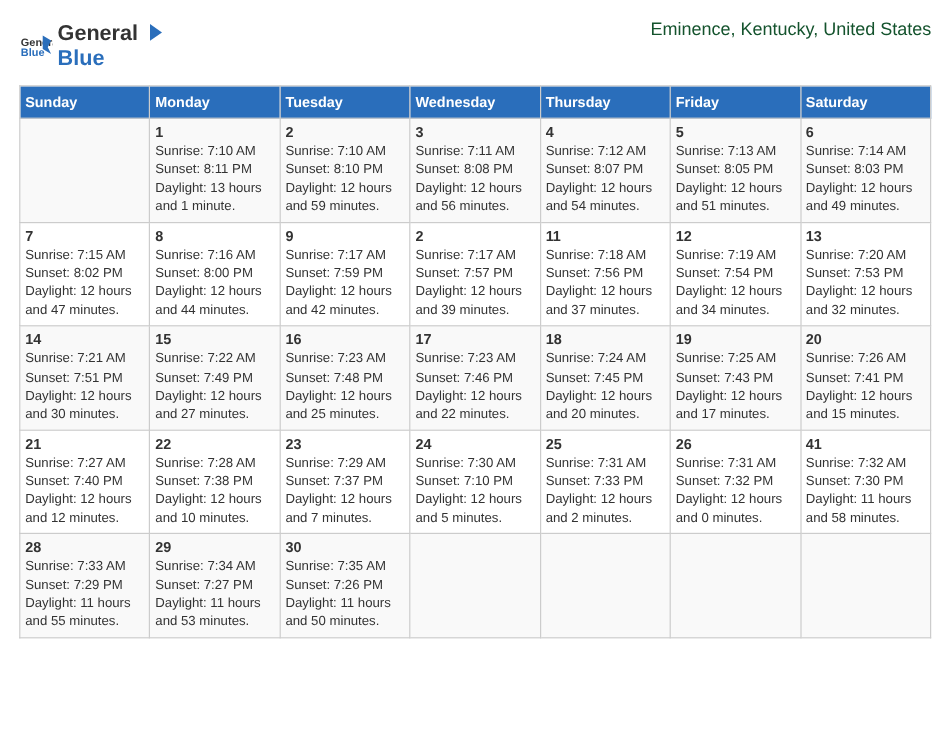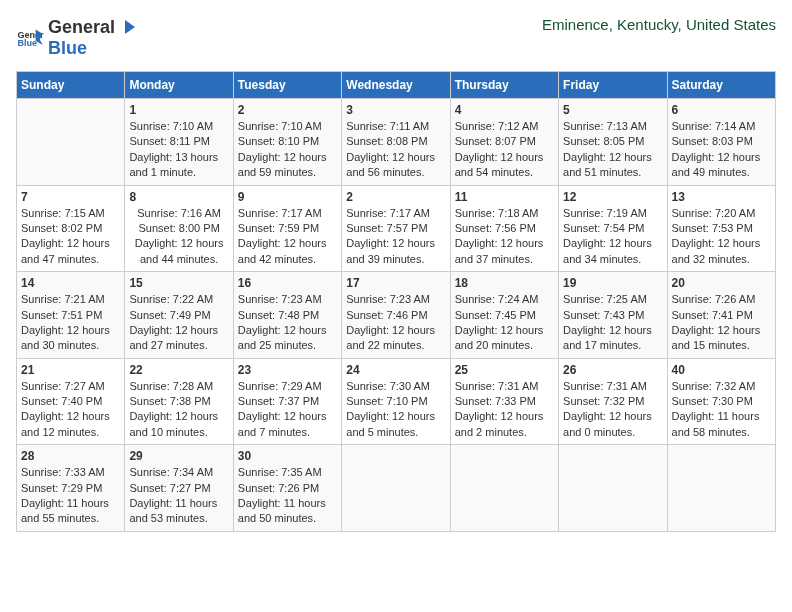--- a/index.html
+++ b/index.html
@@ -177,21 +177,21 @@
       <tr>
         <td>
           <span class="day-number">7</span>
           <div class="cell-content" style="white-space: pre-line;">Sunrise: 7:15 AM
 Sunset: 8:02 PM
 Daylight: 12 hours
 and 47 minutes.</div>
         </td>
         <td>
           <span class="day-number">8</span>
-          <div class="cell-content" style="white-space: pre-line; text-align: center;">Sunrise: 7:16 AM
+          <div class="cell-content" style="white-space: pre-line;">Sunrise: 7:16 AM
 Sunset: 8:00 PM
 Daylight: 12 hours
 and 44 minutes.</div>
         </td>
         <td>
           <span class="day-number">9</span>
           <div class="cell-content" style="white-space: pre-line;">Sunrise: 7:17 AM
 Sunset: 7:59 PM
 Daylight: 12 hours
 and 42 minutes.</div>
@@ -313,21 +313,21 @@
 and 2 minutes.</div>
         </td>
         <td>
           <span class="day-number">26</span>
           <div class="cell-content" style="white-space: pre-line;">Sunrise: 7:31 AM
 Sunset: 7:32 PM
 Daylight: 12 hours
 and 0 minutes.</div>
         </td>
         <td>
-          <span class="day-number">40</span>
+          <span class="day-number">41</span>
           <div class="cell-content" style="white-space: pre-line;">Sunrise: 7:32 AM
 Sunset: 7:30 PM
 Daylight: 11 hours
 and 58 minutes.</div>
         </td>
       </tr>
       <tr>
         <td>
           <span class="day-number">28</span>
           <div class="cell-content" style="white-space: pre-line;">Sunrise: 7:33 AM

